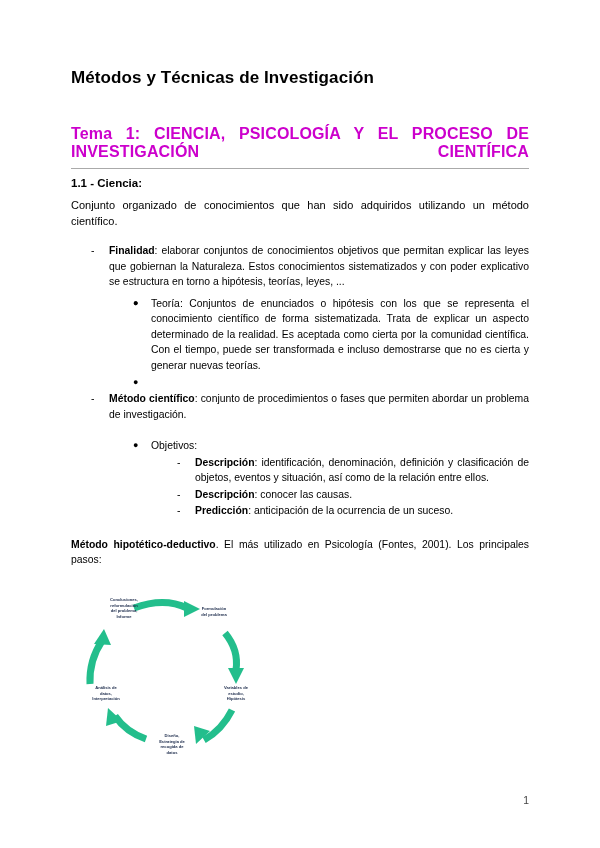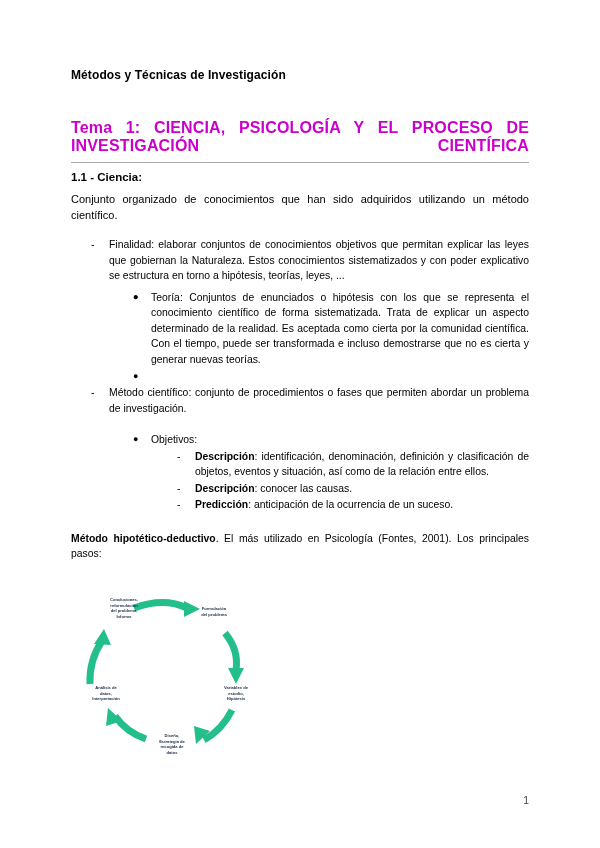--- a/index.html
+++ b/index.html
@@ -24,21 +24,21 @@
   }
   .content {
     position: absolute;
     left: 71px;
     top: 0;
     width: 458px;
   }
 
   
   .doc-title {
-    font-size: 12px;
+    font-size: 17px;
     font-weight: bold;
     letter-spacing: 0.1px;
     margin: 0;
     padding-top: 68px;
     color: #000;
   }
 
   
   .tema-heading {
     margin-top: 37px;
@@ -88,21 +88,21 @@
     text-align: justify;
   }
   .dash-item:first-child { margin-top: 0; }
   .dash-item > .marker {
     position: absolute;
     left: 20px;
     top: 0;
     font-size: 10.4px;
     line-height: 15.5px;
   }
-  .dash-item b { font-weight: normal; }
+  .dash-item b { font-weight: bold; }
 
   
   .bullet-list {
     margin: 6px 0 0 0;
     padding: 0;
     list-style: none;
   }
   .bullet-item {
     position: relative;
     padding-left: 38px;

